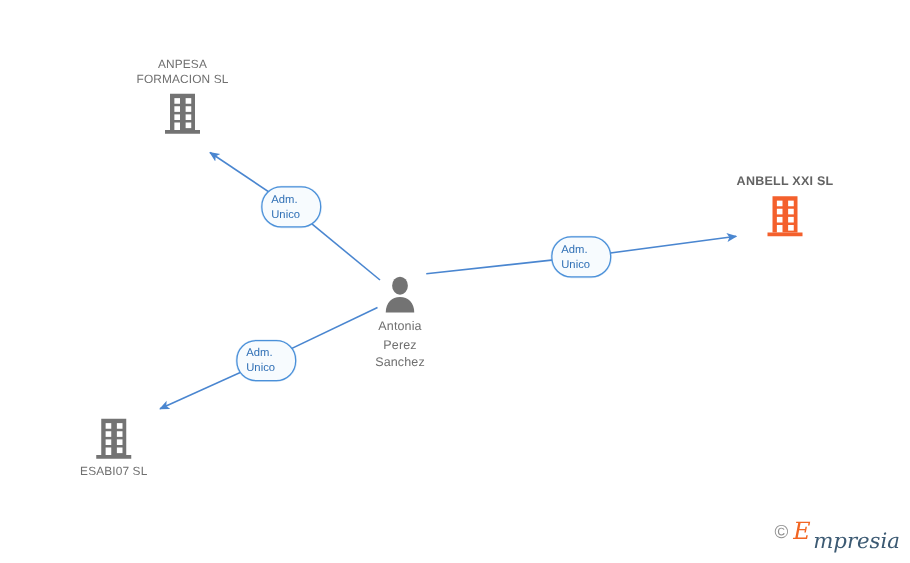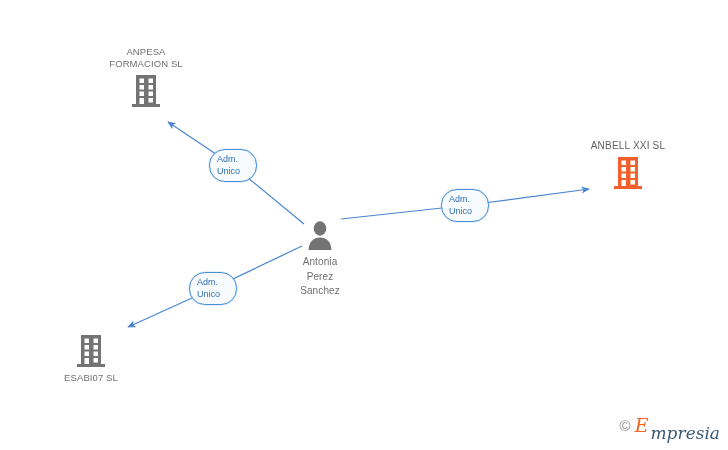--- a/index.html
+++ b/index.html
@@ -37,21 +37,21 @@
     text-align: center;
   }
   .node-label {
     font-size: 9.5px;
     line-height: 12px;
     color: #6f6f6f;
     letter-spacing: 0.1px;
     white-space: pre-line;
   }
   .node-label.strong {
-    font-weight: normal;
+    font-weight: bold;
     color: #636363;
     font-size: 10px;
     letter-spacing: 0.2px;
   }
   .node-label.person {
     font-size: 10px;
     line-height: 14.5px;
     color: #6f6f6f;
   }
   .node-icon {

